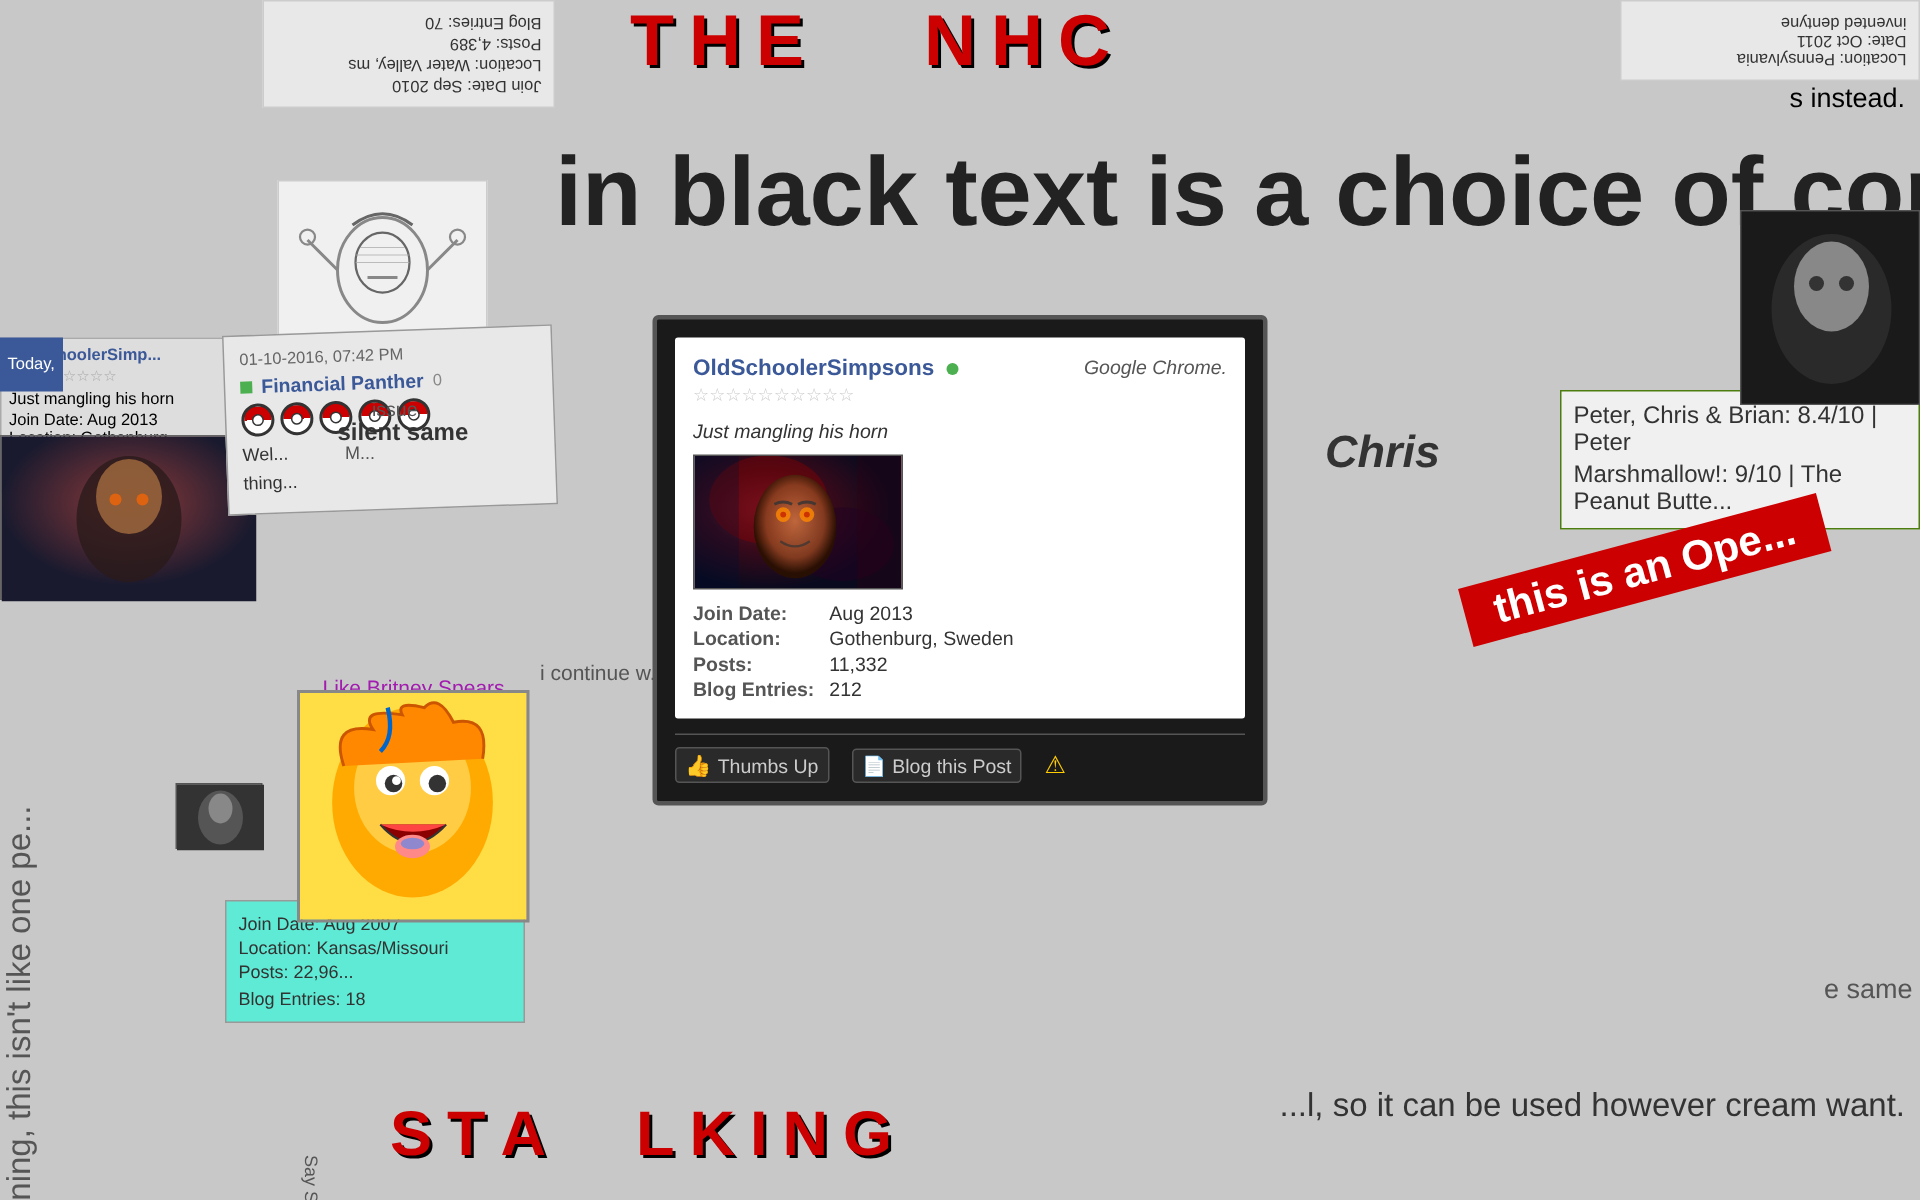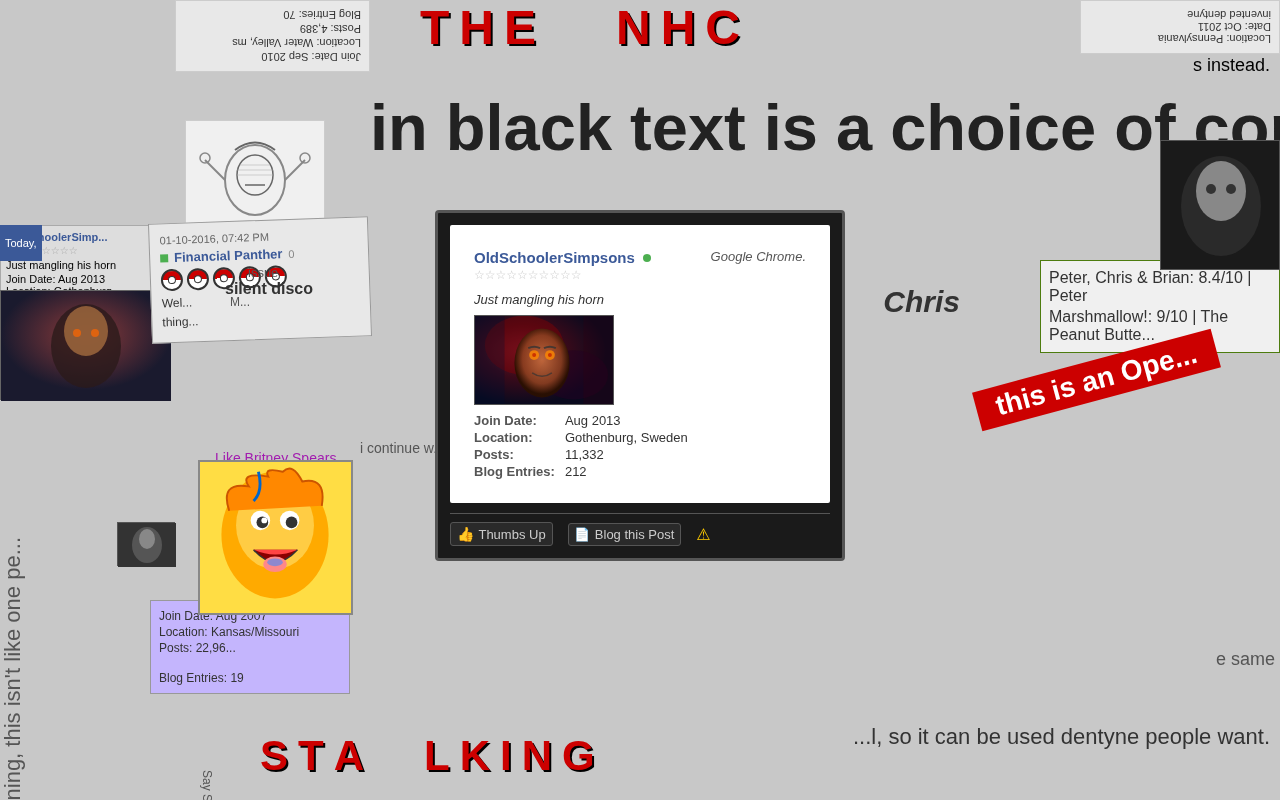--- a/index.html
+++ b/index.html
@@ -71,21 +71,21 @@
     .popup-titlebar-icon {
       width: 14px;
       height: 14px;
       background: #888;
       border: 1px solid #555;
       display: inline-block;
     }
 
     .popup-content {
       background: #fff;
-      padding: 24px;
+      padding: 12px;
       border-radius: 2px;
     }
 
     .popup-online-dot {
       display: inline-block;
       width: 8px;
       height: 8px;
       background: #4caf50;
       border-radius: 50%;
       margin-left: 4px;
@@ -227,21 +227,21 @@
       font-family: Impact, sans-serif;
       transform: rotate(-15deg);
     }
 
     
     .bottom-left-panel {
       position: absolute;
       left: 150px;
       top: 600px;
       width: 200px;
-      background: #c4b5fd;
+      background: #5eead4;
       border: 1px solid #999;
       padding: 8px;
       font-size: 12px;
       color: #333;
     }
 
     
     .simpsons-img {
       position: absolute;
       left: 198px;
@@ -483,22 +483,22 @@
     </div>
     <div style="margin:5px 0; font-size:12px;">Wel...</div>
     <div style="font-size:12px; margin-bottom:3px;">thing...</div>
   </div>
 
   <div style="position:absolute; left:215px; top:450px; font-size:14px; color:#a21caf;">Like Britney Spears</div>
 
   <div class="bottom-left-panel">
     <div style="margin-bottom:2px;">Join Date: <span>Aug 2007</span></div>
     <div style="margin-bottom:2px;">Location: <span>Kansas/Missouri</span></div>
-    <div style="margin-bottom:16px;">Posts: <span>22,96...</span></div>
-    <div>Blog Entries: <span>19</span></div>
+    <div style="margin-bottom:4px;">Posts: <span>22,96...</span></div>
+    <div>Blog Entries: <span>18</span></div>
   </div>
 
   <div class="simpsons-img">
     <svg width="155" height="155" viewBox="0 0 155 155">
       <rect width="155" height="155" fill="#ffdd44"></rect>
 
       <ellipse cx="77" cy="75" rx="55" ry="65" fill="#ffaa00"></ellipse>
       <ellipse cx="77" cy="65" rx="40" ry="45" fill="#ffcc44"></ellipse>
 
       <circle cx="62" cy="60" r="10" fill="white"></circle>
@@ -522,21 +522,21 @@
 
   <div class="thumb-small">
     <svg width="58" height="44" viewBox="0 0 58 44">
       <rect width="58" height="44" fill="#333"></rect>
       <ellipse cx="29" cy="22" rx="15" ry="18" fill="#555"></ellipse>
       <ellipse cx="29" cy="16" rx="8" ry="10" fill="#888"></ellipse>
     </svg>
   </div>
 
   <div style="position:absolute; left:225px; top:265px; font-size:13px; color:#555;padding-left:23px;">issue</div>
-  <div style="position:absolute; left:225px; top:280px; font-size:16px; font-weight:bold; color:#333;">silent disco</div>
+  <div style="position:absolute; left:225px; top:280px; font-size:16px; font-weight:bold; color:#333;">silent same</div>
   <div style="position:absolute; left:230px; top:295px; font-size:12px; color:#555;">M...</div>
   <div style="position:absolute; left:360px; top:440px; font-size:14px; color:#555;">i continue w...</div>
 
   <div style="position:absolute; right:0; top:260px; width:240px; background:#f0f0f0; border:1px solid #4d7c0f; padding:8px; font-size:16px; color:#333;">
     <div style="margin-bottom:3px;">Peter, Chris &amp; Brian: 8.4/10 | Peter</div>
     <div>Marshmallow!: 9/10 | The Peanut Butte...</div>
   </div>
 
   <div style="position:absolute; right:320px; top:285px; font-size:30px; font-weight:bold; color:#333; font-style:italic;">Chris</div>
 
@@ -554,21 +554,21 @@
       <circle cx="50" cy="48" r="5" fill="#333"></circle>
       <circle cx="70" cy="48" r="5" fill="#333"></circle>
     </svg>
   </div>
 
   <div class="red-banner" style="right:60px; top:360px; transform:rotate(-15deg);">
     <span>this is an Ope...</span>
   </div>
 
   <div class="bottom-right-text">
-    <span>...l, so it can be used dentyne people want.</span>
+    <span>...l, so it can be used however cream want.</span>
   </div>
   <div style="position:absolute; right:5px; bottom:130px; font-size:18px; color:#555;">e same</div>
 
   <div class="left-vertical-text">
     <span>ning, this isn't like one pe...</span>
   </div>
 
   <div style="position:absolute; left:200px; bottom:30px; font-size:12px; color:#555; transform:rotate(90deg); transform-origin: left bottom;">Say So</div>
 
 </div>

